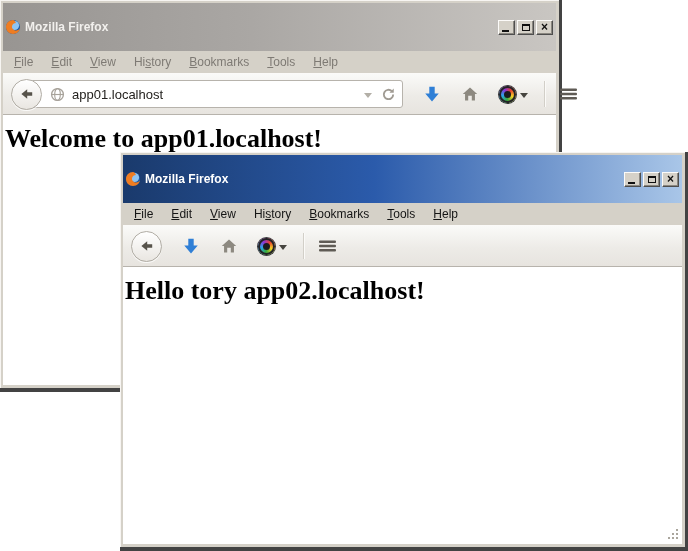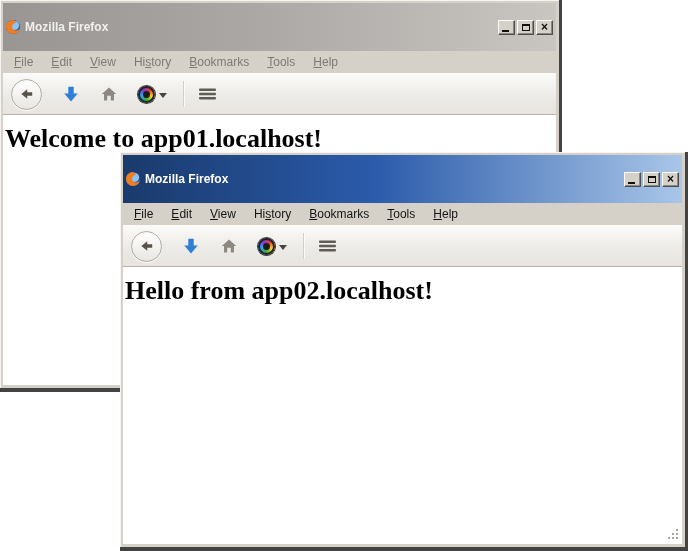--- a/index.html
+++ b/index.html
@@ -130,20 +130,33 @@
     <span class="mi"><span></span><span class="u">T</span><span>ools</span></span>
     <span class="mi"><span></span><span class="u">H</span><span>elp</span></span>
   </div>
 
   <div class="navbar">
     <button class="back-btn">
       <svg width="16" height="16" viewBox="0 0 16 16">
           <path d="M13.2 6.3H8.2V3.2L2.4 8l5.8 4.8V9.7h5z" fill="#57534b"></path>
         </svg>
     </button>
+    <div class="urlbar">
+      <svg width="15" height="15" viewBox="0 0 16 16">
+        <circle cx="8" cy="8" r="6.3" fill="none" stroke="#a7a29a" stroke-width="1.4"></circle>
+        <ellipse cx="8" cy="8" rx="3" ry="6.3" fill="none" stroke="#a7a29a" stroke-width="1.2"></ellipse>
+        <line x1="1.7" y1="8" x2="14.3" y2="8" stroke="#a7a29a" stroke-width="1.2"></line>
+      </svg>
+      <input type="text" value="app01.localhost" style="">
+      <span class="url-caret"></span>
+      <svg width="15" height="15" viewBox="0 0 16 16">
+        <path d="M13 8a5 5 0 1 1-1.6-3.7" fill="none" stroke="#a09b93" stroke-width="2"></path>
+        <path d="M13.6 1.6v4.6H9z" fill="#a09b93"></path>
+      </svg>
+    </div>
     <button class="tool">
       <svg width="18" height="18" viewBox="0 0 16 16">
           <path d="M5.6 1.6h4.8v6H14L8 14.6 2 7.6h3.6z" fill="#2f7fd6"></path>
         </svg>
     </button>
     <button class="tool">
       <svg width="18" height="18" viewBox="0 0 16 16">
           <path d="M8 2.2 14.4 8h-2v5.8H9.6V9.6H6.4v4.2H3.6V8h-2z" fill="#8d8980"></path>
         </svg>
     </button>
@@ -221,16 +234,16 @@
     <button class="tool" style="margin-left:14px;">
       <svg width="19" height="16" viewBox="0 0 19 16">
         <rect x="1" y="2.5" width="17" height="2.6" rx="1" fill="#5f5b55"></rect>
         <rect x="1" y="6.7" width="17" height="2.6" rx="1" fill="#5f5b55"></rect>
         <rect x="1" y="10.9" width="17" height="2.6" rx="1" fill="#5f5b55"></rect>
       </svg>
     </button>
   </div>
 
   <div class="content">
-    <h1>Hello from app02.localhost!</h1>
+    <h1>Hello tory app02.localhost!</h1>
     <span class="grip"></span>
   </div>
 </div>
 
 </body></html>

